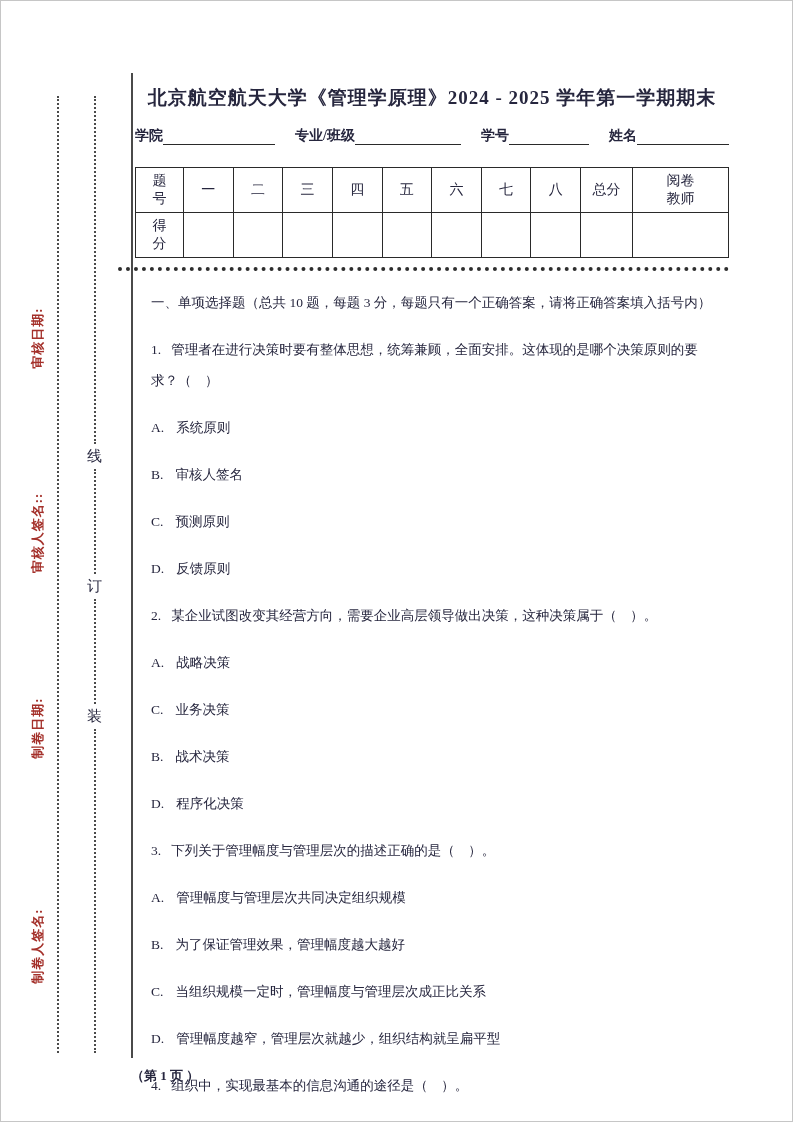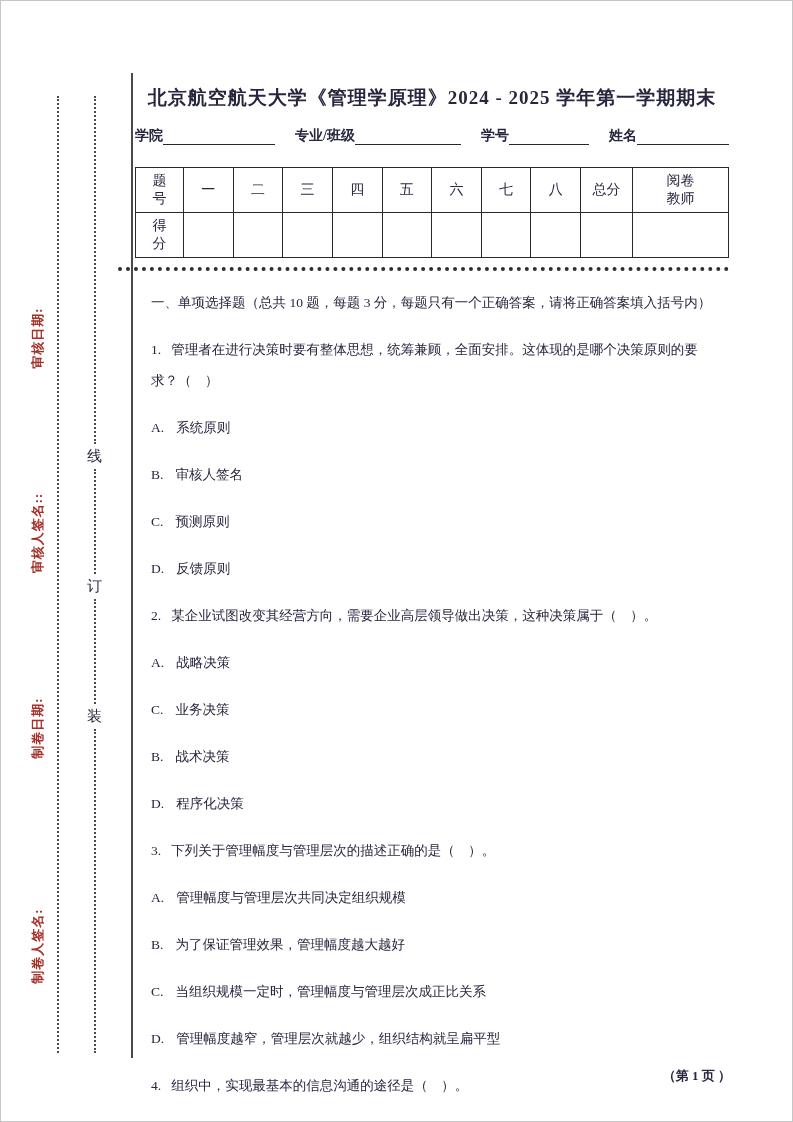--- a/index.html
+++ b/index.html
@@ -102,21 +102,21 @@
     font-size: 13.5px;
     line-height: 31px;
   }
   .line { margin: 16px; }
   .qnum { margin-right: 10px; }
   .optk { margin-right: 12px; }
   .footer {
     position: absolute;
     left: 130px; top: 1066px;
     width: 600px;
-    text-align: right;
+    text-align: left;
     font-size: 13px;
     font-weight: bold;
   }
 </style>
 </head>
 <body>
 
 <div class="page">
 
   <div>

